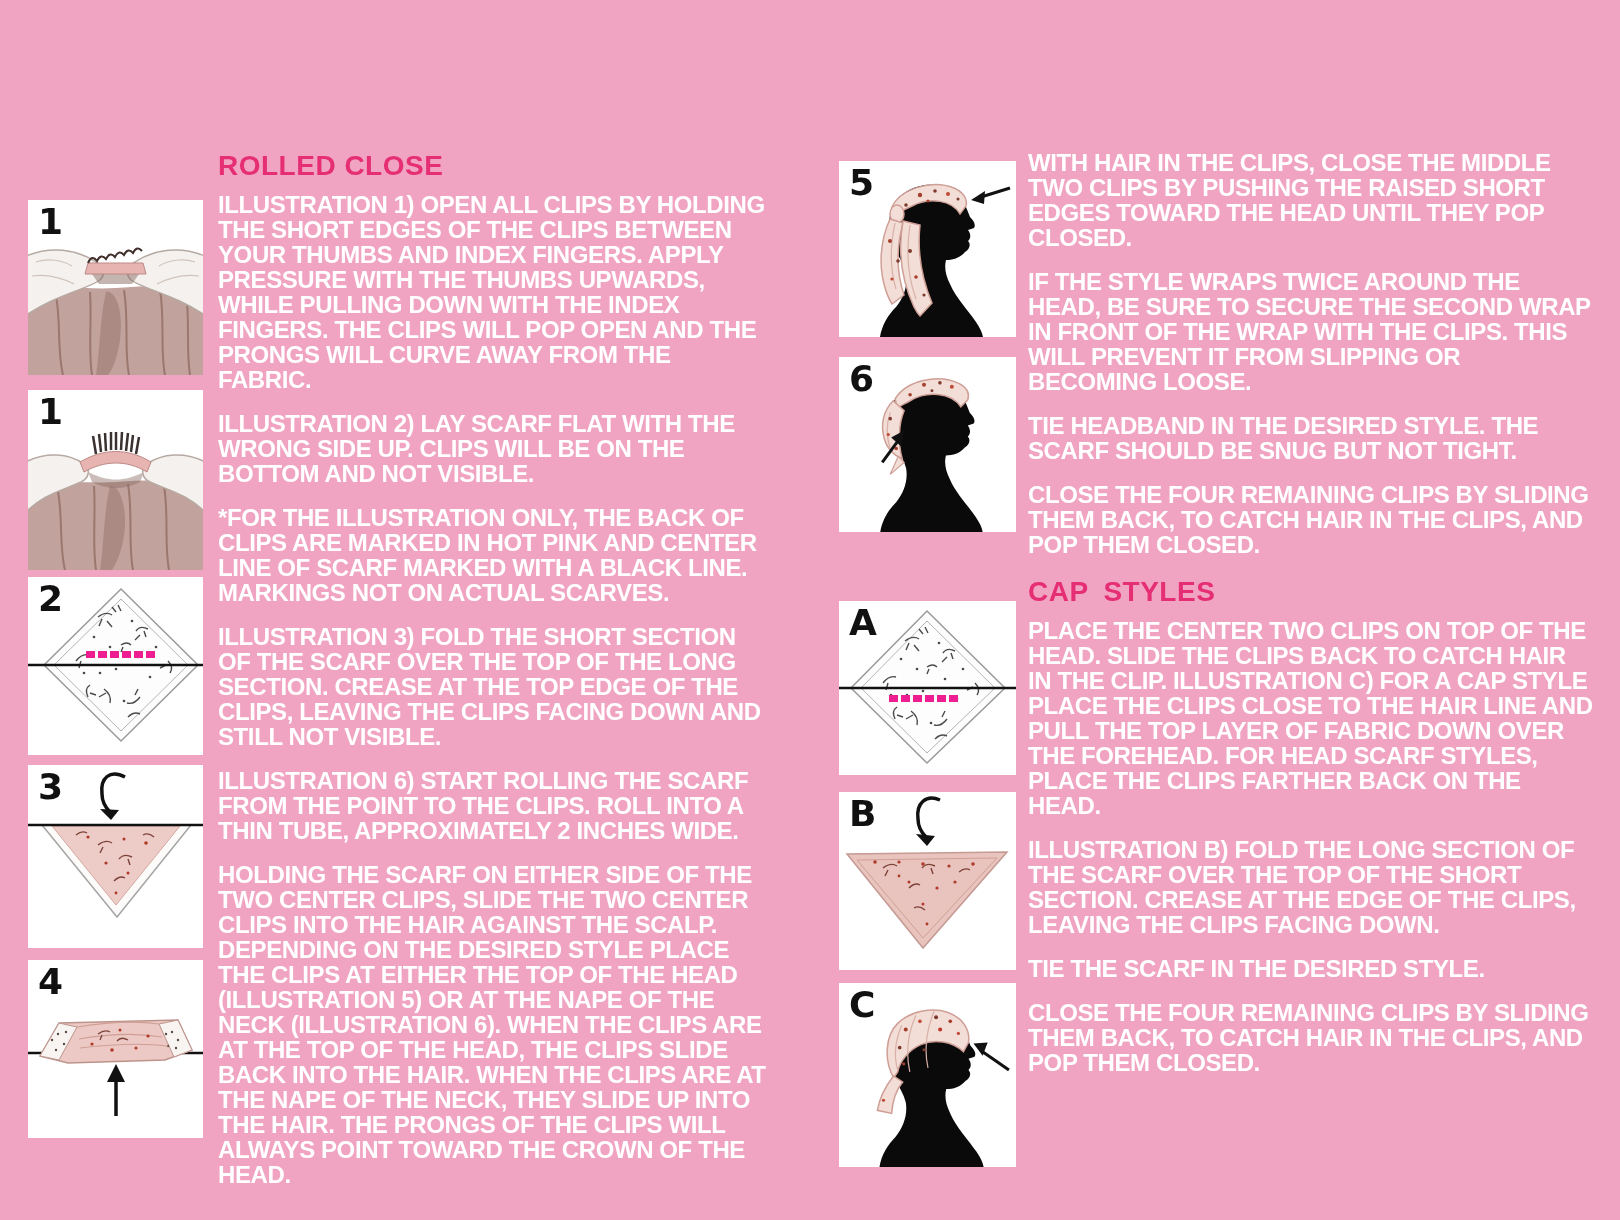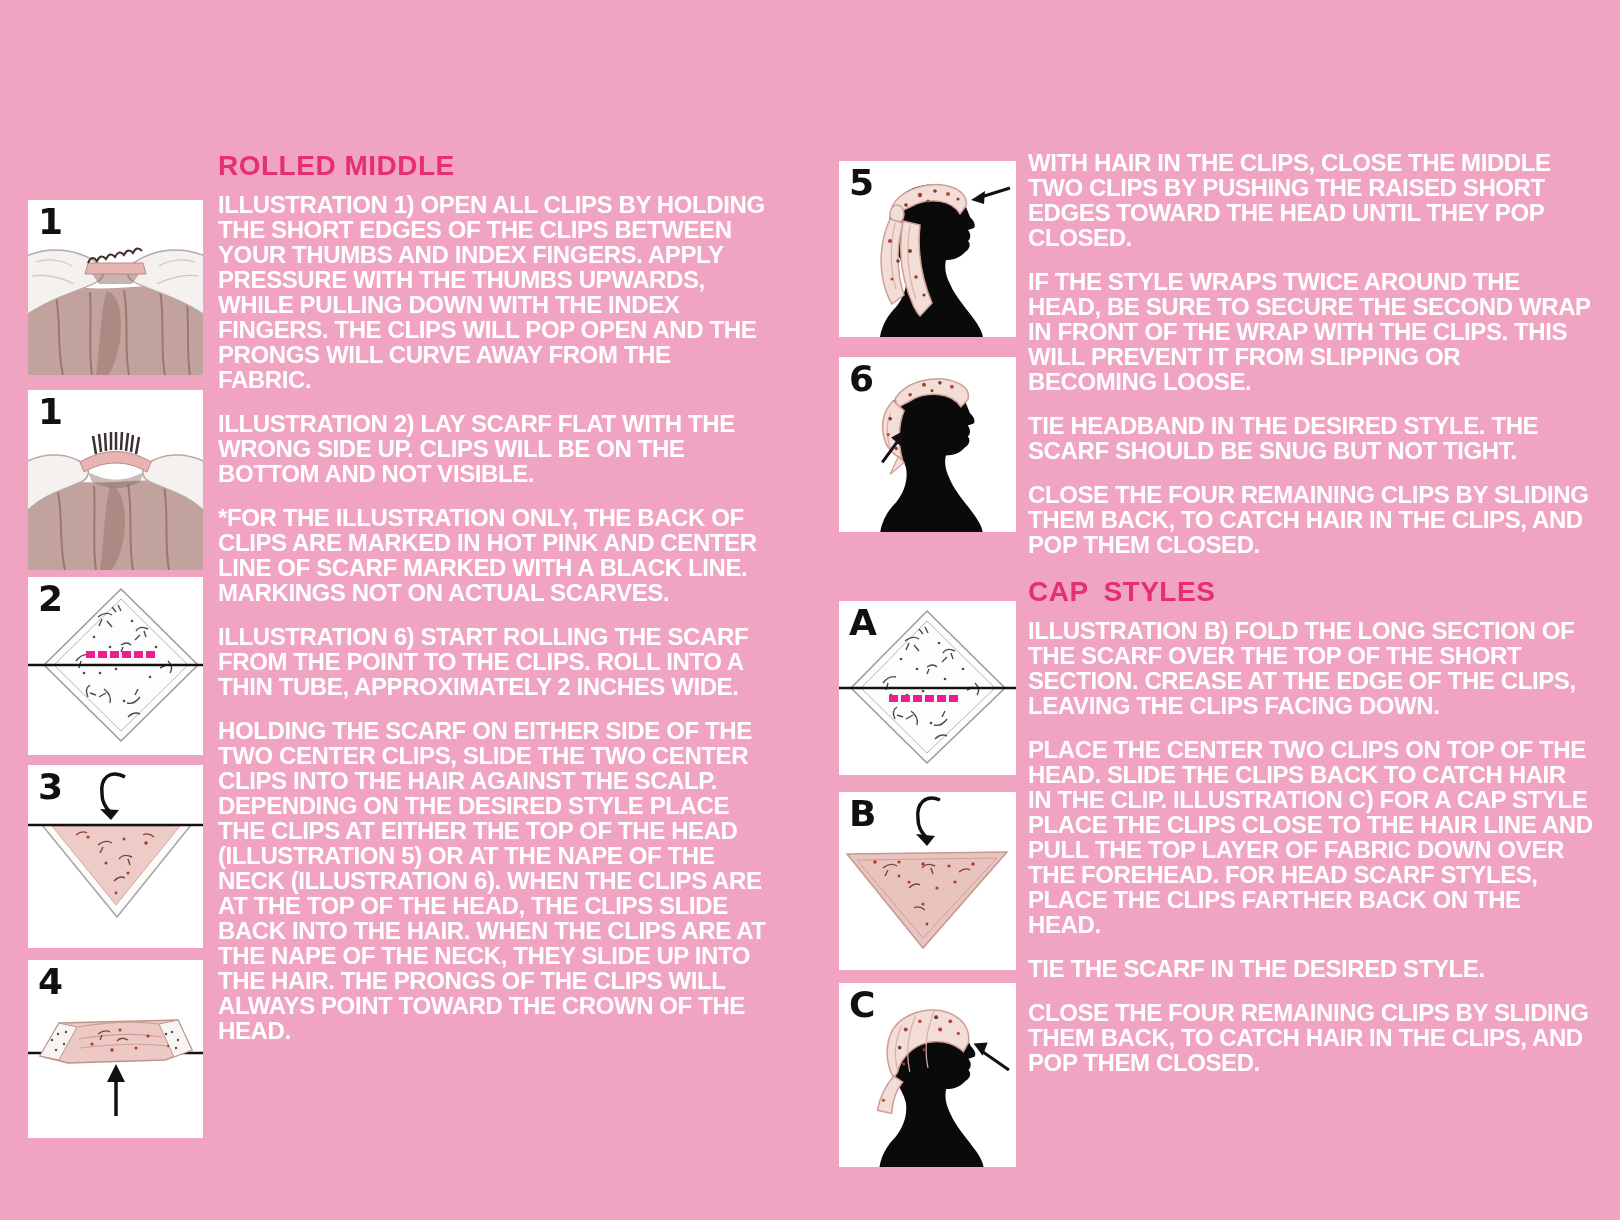--- a/index.html
+++ b/index.html
@@ -215,24 +215,25 @@
           <circle cx="92" cy="70" r="1.5"></circle>
       </g>
       <g>
         <line x1="88" y1="156" x2="88" y2="116" stroke="#111" stroke-width="3.5"></line>
         <polygon points="88,104 79,122 97,122" fill="#111"></polygon>
       </g>
     </svg>
   </div>
 
   <div class="textcol leftcol">
-    <h2>ROLLED MIDDLE</h2>
+    <h2>ROLLED CLOSE</h2>
     <p>ILLUSTRATION 1) OPEN ALL CLIPS BY HOLDING THE SHORT EDGES OF THE CLIPS BETWEEN YOUR THUMBS AND INDEX FINGERS.  APPLY PRESSURE WITH THE THUMBS UPWARDS, WHILE PULLING DOWN WITH THE INDEX FINGERS.  THE CLIPS WILL POP OPEN AND THE PRONGS WILL CURVE AWAY FROM THE FABRIC.</p>
     <p>ILLUSTRATION 2) LAY SCARF FLAT WITH THE WRONG SIDE UP.  CLIPS WILL BE ON THE BOTTOM AND NOT VISIBLE.</p>
     <p>*FOR THE ILLUSTRATION ONLY, THE BACK OF CLIPS ARE MARKED IN HOT PINK AND CENTER LINE OF SCARF MARKED WITH A BLACK LINE.  MARKINGS NOT ON ACTUAL SCARVES.</p>
+    <p>ILLUSTRATION 3) FOLD THE SHORT SECTION OF THE SCARF OVER THE TOP OF THE LONG SECTION.  CREASE AT THE TOP EDGE OF THE CLIPS, LEAVING THE CLIPS FACING DOWN AND STILL NOT VISIBLE.</p>
     <p>ILLUSTRATION 6) START ROLLING THE SCARF FROM THE POINT TO THE CLIPS.  ROLL INTO A THIN TUBE, APPROXIMATELY 2 INCHES WIDE.</p>
     <p>HOLDING THE SCARF ON EITHER SIDE OF THE TWO CENTER CLIPS, SLIDE THE TWO CENTER CLIPS INTO THE HAIR AGAINST THE SCALP.  DEPENDING ON THE DESIRED STYLE PLACE THE CLIPS AT EITHER THE TOP OF THE HEAD (ILLUSTRATION 5) OR AT THE NAPE OF THE NECK (ILLUSTRATION 6). WHEN THE CLIPS ARE AT THE TOP OF THE HEAD, THE CLIPS SLIDE BACK INTO THE HAIR.  WHEN THE CLIPS ARE AT THE NAPE OF THE NECK, THEY SLIDE UP INTO THE HAIR.  THE PRONGS OF THE CLIPS WILL ALWAYS POINT TOWARD THE CROWN OF THE HEAD.</p>
   </div>
 
   <div class="figbox" style="left:839px;top:161px;width:177px;height:176px;">
     <span class="figlabel">5</span>
     <svg viewBox="0 0 175 176" preserveAspectRatio="xMidYMax meet">
       <path d="M85,24 C105,22 122,32 126,46 L130,56 C134,60 136,64 134,67 L128,69 C131,73 131,77 128,80 C131,83 130,88 125,91 C120,97 113,99 106,99 C104,107 106,115 110,123 C116,137 128,149 136,161 C140,167 142,171 143,176 L40,176 C42,164 48,154 56,146 C64,136 68,124 66,112 C64,104 60,98 56,90 C48,76 46,58 54,44 C60,32 72,26 85,24 Z" fill="#0a0a0a"></path>
       <g>
         <path d="M52,46 C60,28 92,18 114,27 C123,31 128,38 126,45 L120,53 C112,39 90,36 72,45 C63,49 57,52 55,55 Z" fill="#f3ddd7" stroke="#cf9f96" stroke-width="1.5"></path>
@@ -396,19 +397,19 @@
       </g>
     </svg>
   </div>
 
   <div class="textcol rightcol">
     <p>WITH HAIR IN THE CLIPS, CLOSE THE MIDDLE TWO CLIPS BY PUSHING THE RAISED SHORT EDGES TOWARD THE HEAD UNTIL THEY POP CLOSED.</p>
     <p>IF THE STYLE WRAPS TWICE AROUND THE HEAD, BE SURE TO SECURE THE SECOND WRAP IN FRONT OF THE WRAP WITH THE CLIPS. THIS WILL PREVENT IT FROM SLIPPING OR BECOMING LOOSE.</p>
     <p>TIE HEADBAND IN THE DESIRED STYLE.  THE SCARF SHOULD BE SNUG BUT NOT TIGHT.</p>
     <p>CLOSE THE FOUR REMAINING CLIPS BY SLIDING THEM BACK, TO CATCH HAIR IN THE CLIPS, AND POP THEM CLOSED.</p>
     <h2 class="cap">CAP STYLES</h2>
+    <p>PLACE THE CENTER TWO CLIPS ON TOP OF THE HEAD.  SLIDE THE CLIPS BACK TO CATCH HAIR IN THE CLIP.  ILLUSTRATION C) FOR A CAP STYLE PLACE THE CLIPS CLOSE TO THE HAIR LINE AND PULL THE TOP LAYER OF FABRIC DOWN OVER THE FOREHEAD. FOR HEAD SCARF STYLES, PLACE THE CLIPS FARTHER BACK ON THE HEAD.</p>
     <p>ILLUSTRATION B) FOLD THE LONG SECTION OF THE SCARF OVER THE TOP OF THE SHORT SECTION.  CREASE AT THE EDGE OF THE CLIPS, LEAVING THE CLIPS FACING DOWN.</p>
-    <p>PLACE THE CENTER TWO CLIPS ON TOP OF THE HEAD.  SLIDE THE CLIPS BACK TO CATCH HAIR IN THE CLIP.  ILLUSTRATION C) FOR A CAP STYLE PLACE THE CLIPS CLOSE TO THE HAIR LINE AND PULL THE TOP LAYER OF FABRIC DOWN OVER THE FOREHEAD. FOR HEAD SCARF STYLES, PLACE THE CLIPS FARTHER BACK ON THE HEAD.</p>
     <p>TIE THE SCARF IN THE DESIRED STYLE.</p>
     <p>CLOSE THE FOUR REMAINING CLIPS BY SLIDING THEM BACK, TO CATCH HAIR IN THE CLIPS, AND POP THEM CLOSED.</p>
   </div>
 
 </div>
 
 </body></html>

